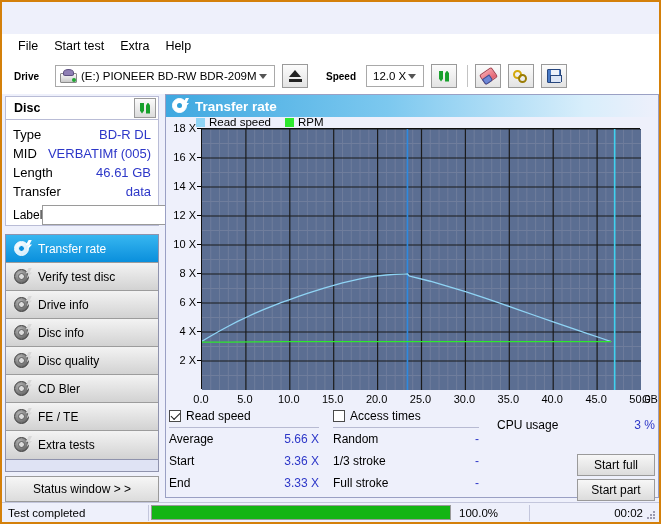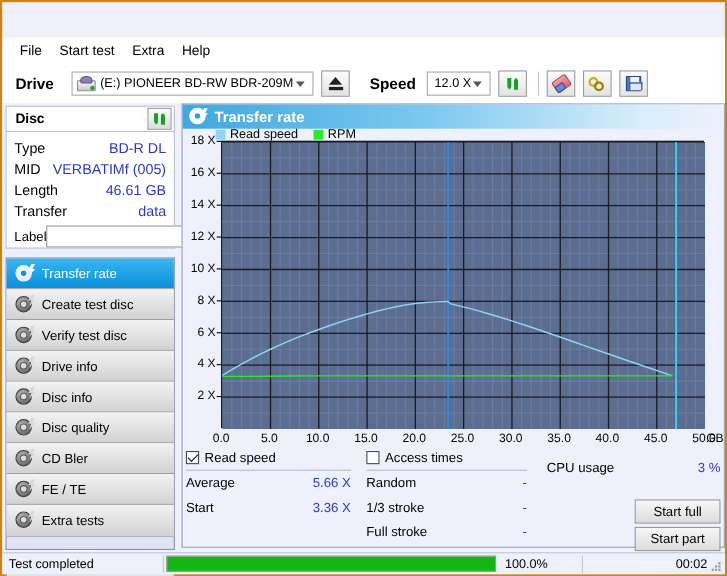--- a/index.html
+++ b/index.html
@@ -79,21 +79,21 @@
     padding: 3px 8px; white-space: nowrap;
   }
 
   
   #drivebar {
     position: absolute; left: 0; top: 56px;
     width: 657px; height: 36px;
     background: #ffffff;
     display: flex; align-items: center;
   }
-  .lbl-bold { font-size: 14px; font-weight: bold; color: #000; }
+  .lbl-bold { font-size: 10px; font-weight: bold; color: #000; }
   #drive-label { margin-left: 12px; }
   #drive-combo {
     margin-left: 16px;
     width: 220px; height: 22px;
     border: 1px solid #a9a9a9; background: #fff;
     display: flex; align-items: center; padding: 0 2px;
     font-size: 11.5px; color: #000;
   }
   .drive-icon {
     width: 17px; height: 15px; margin: 0 4px 0 2px; position: relative; flex: none;
@@ -464,28 +464,20 @@
     </div>
 
     <div id="sidebuttons">
       <div class="sbtn active">
         <div class="sb-ico">
             <div class="ring"></div>
             <div class="ring2"></div>
             <div class="flash"></div>
           </div>
         <span>Transfer rate</span>
-      </div>
-      <div class="sbtn">
-        <div class="sb-ico">
-            <div class="ring"></div>
-            <div class="ring2"></div>
-            <div class="flash"></div>
-          </div>
-        <span>Create test disc</span>
       </div>
       <div class="sbtn">
         <div class="sb-ico">
             <div class="ring"></div>
             <div class="ring2"></div>
             <div class="flash"></div>
           </div>
         <span>Verify test disc</span>
       </div>
       <div class="sbtn">
@@ -680,20 +672,24 @@
       </div>
       <div class="uline"></div>
       <div class="srow">
         <span class="k">Average</span>
         <span class="v">5.66 X</span>
       </div>
       <div class="srow">
         <span class="k">Start</span>
         <span class="v">3.36 X</span>
       </div>
+      <div class="srow">
+        <span class="k">End</span>
+        <span class="v">3.33 X</span>
+      </div>
     </div>
 
     <div class="col" style="left:164px; top:0; width:146px;">
       <div class="cb-row">
         <span class="cbox"></span>
         <span class="cb-label">Access times</span>
       </div>
       <div class="uline"></div>
       <div class="srow">
         <span class="k">Random</span>

